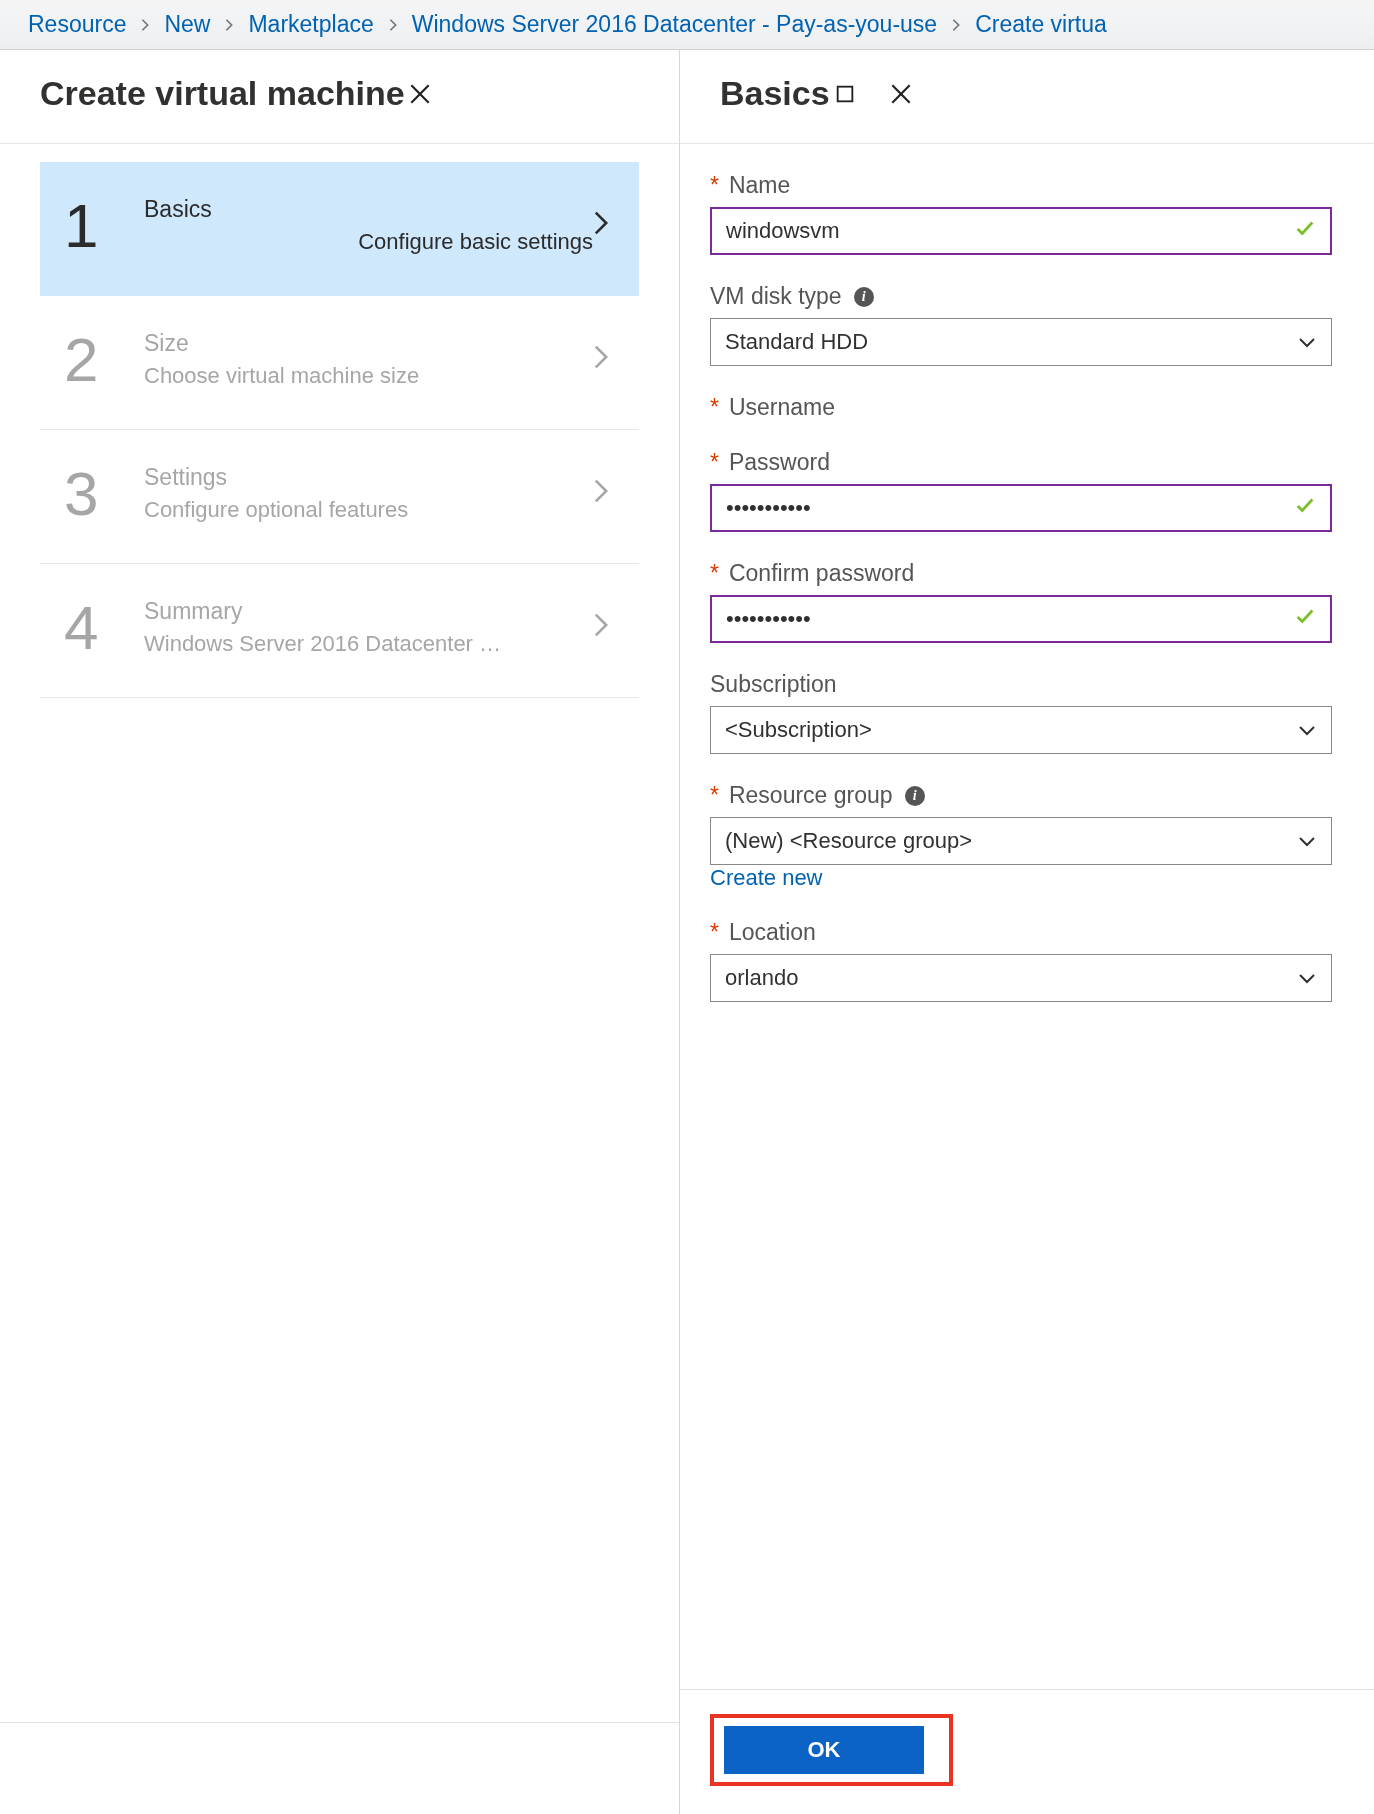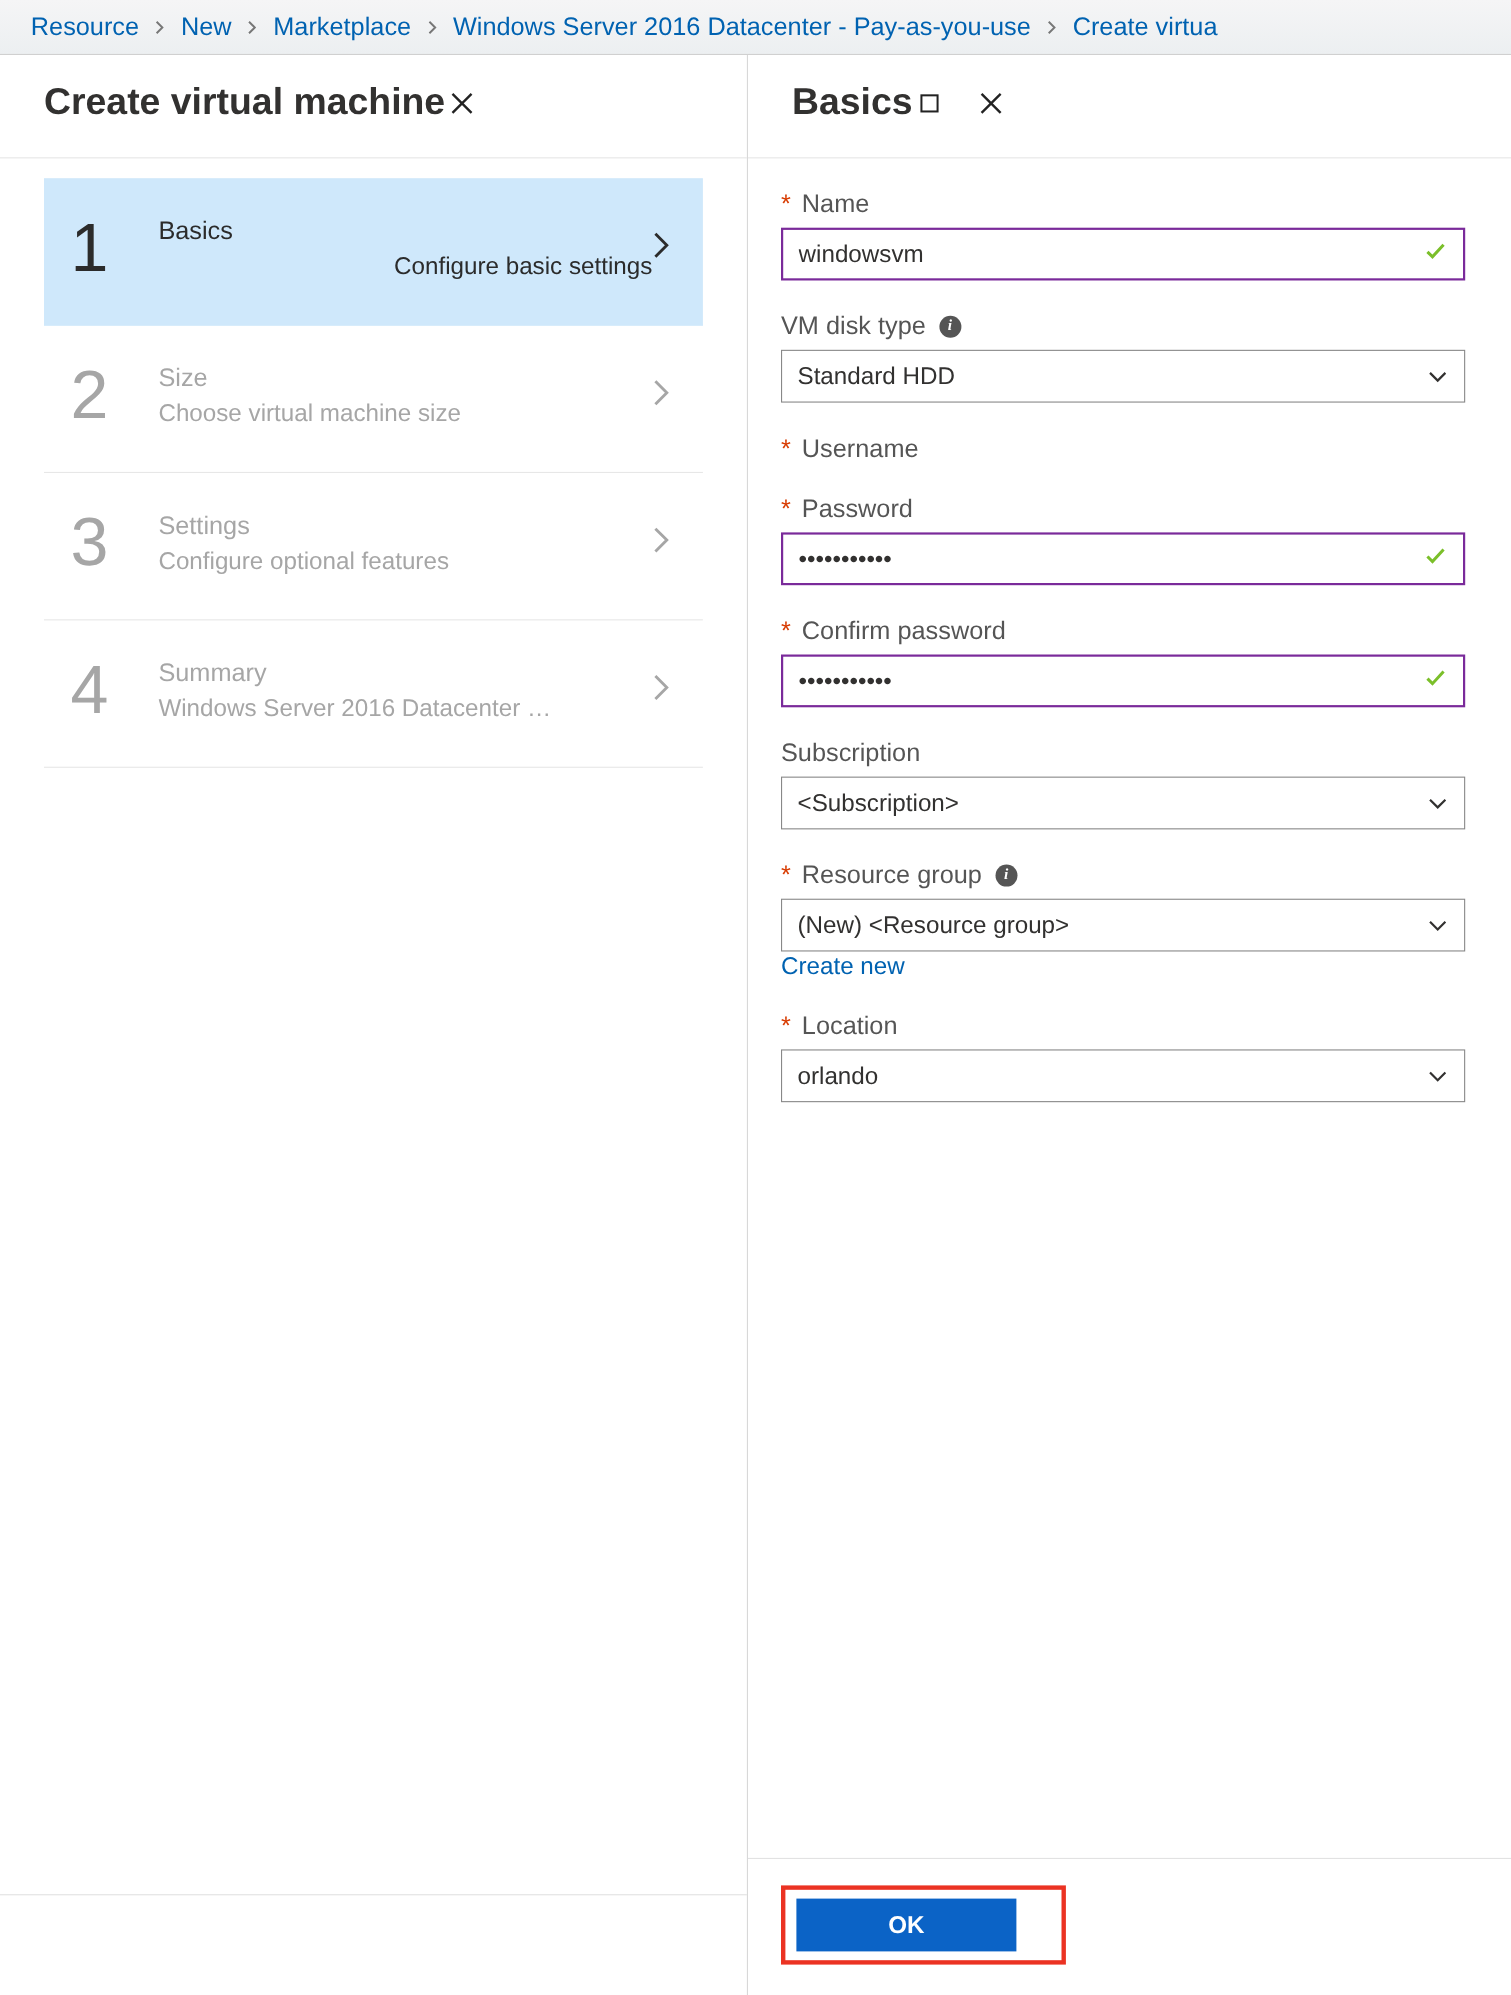--- a/index.html
+++ b/index.html
@@ -179,21 +179,21 @@
     cursor:pointer;
   }
 
   
   .pane-footer {
     border-top: 1px solid #e2e2e2;
     padding: 24px 30px 28px 30px;
   }
   .ok-highlight {
     border: 4px solid #eb3323;
-    padding: 8px 41px 8px 10px;
+    padding: 8px 25px 8px 10px;
     display:inline-block;
   }
   .ok-button {
     background:#0b63c6;
     color:#fff;
     font-size:22px;
     font-weight:600;
     border:none;
     width: 200px;
     height: 48px;

